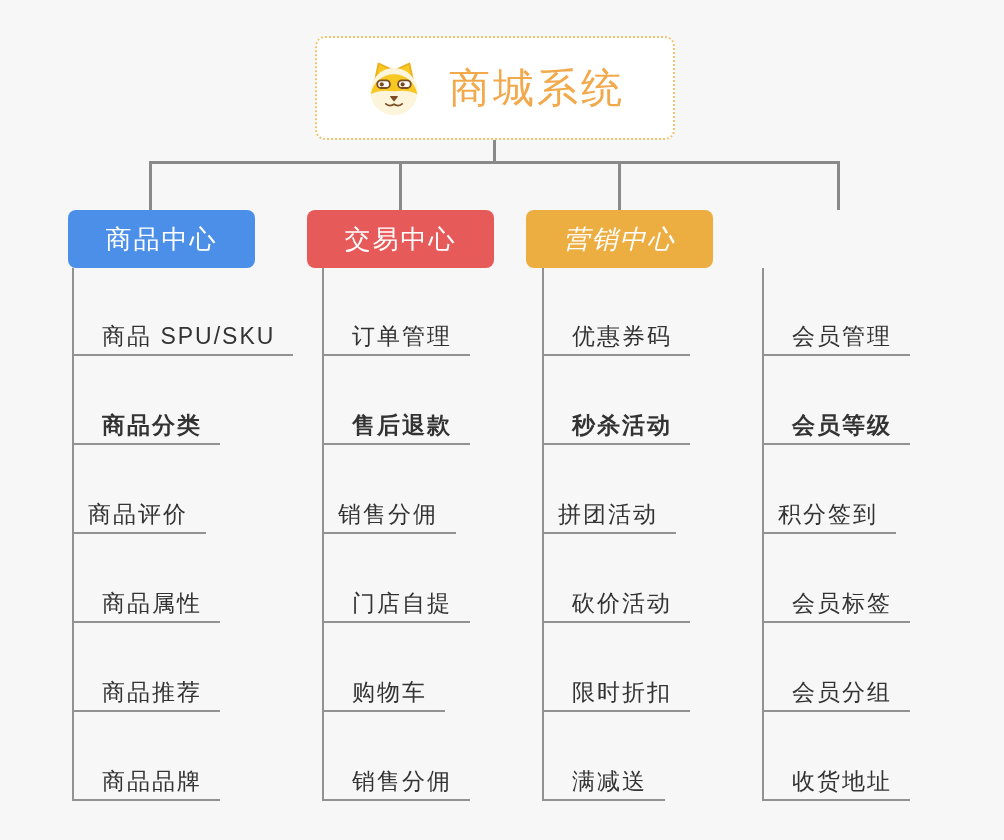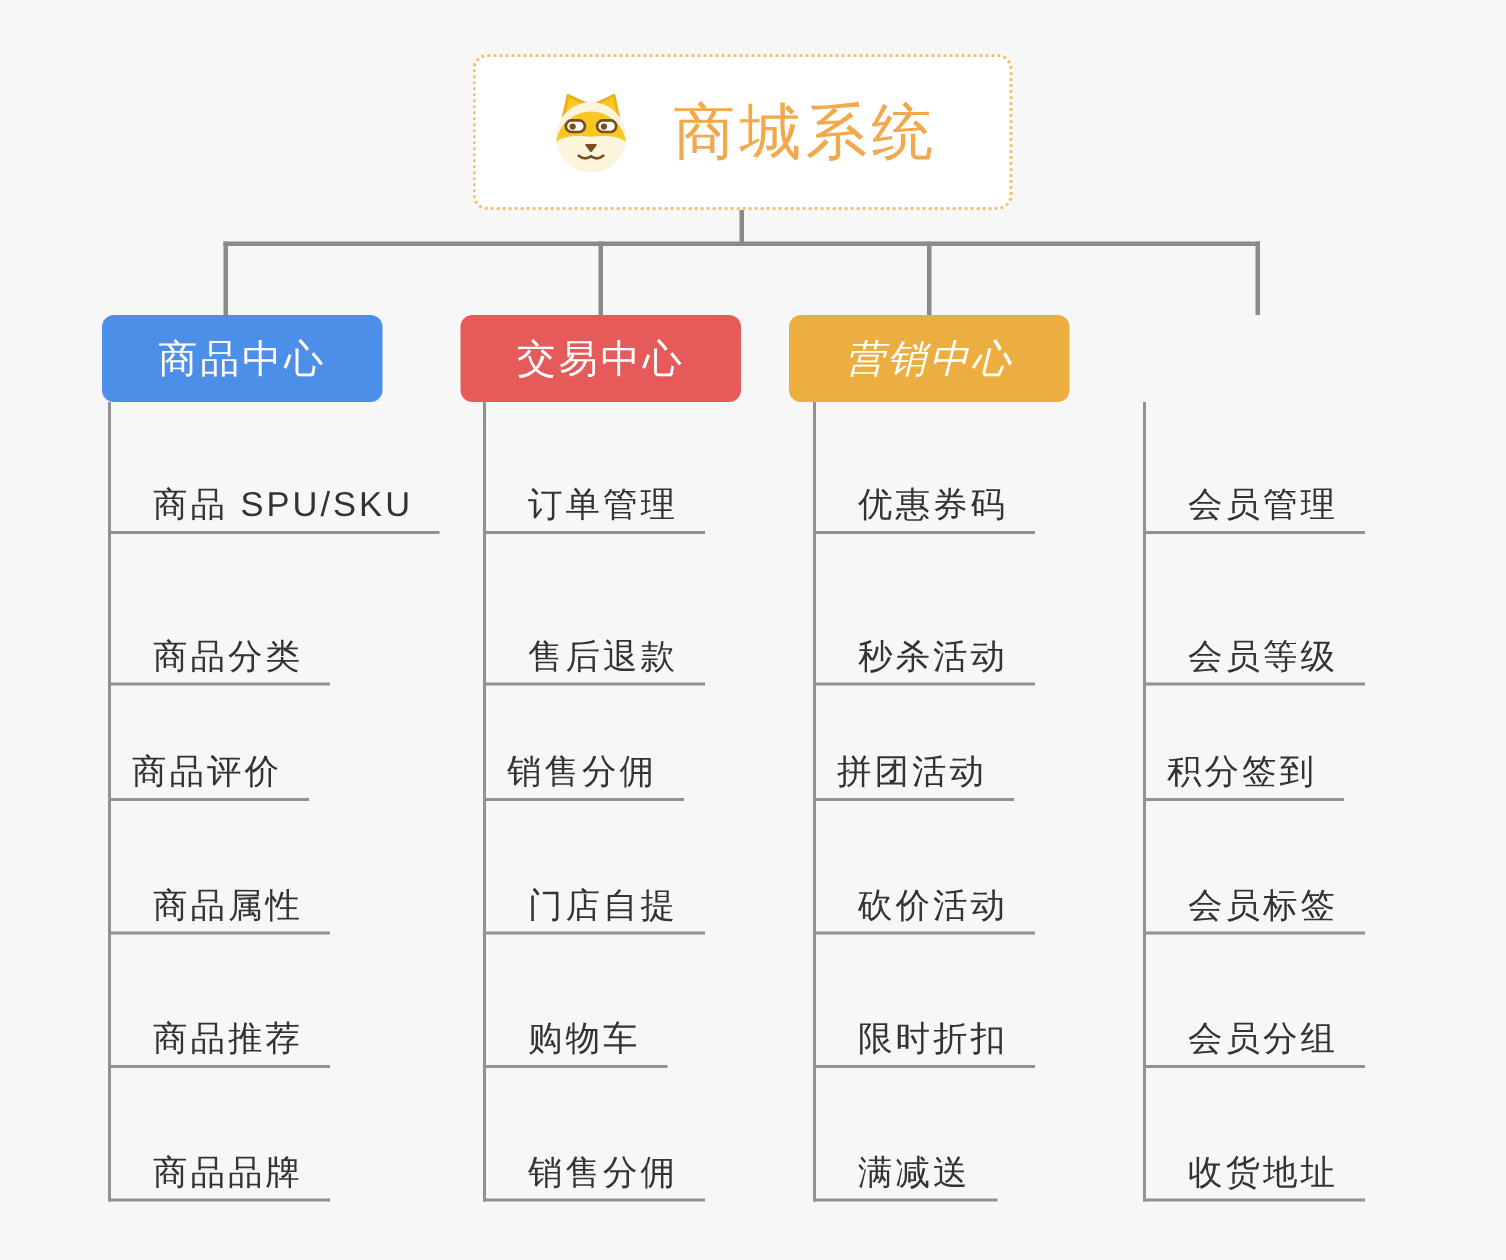--- a/index.html
+++ b/index.html
@@ -53,21 +53,21 @@
     background: #929292;
   }
   .leaf {
     position: absolute; left: 0; height: 46px;
     display: flex; align-items: flex-end;
     padding: 0 18px 6px 30px;
     border-bottom: 2px solid #929292;
     font-size: 23px; letter-spacing: 2px; color: #333333;
     line-height: 1; white-space: nowrap; cursor: pointer;
   }
-  .r0 { top: 42px; }  .r1 { top: 143px; } .r2 { top: 220px; padding-left: 16px; }
+  .r0 { top: 42px; }  .r1 { top: 131px; font-weight: bold; } .r2 { top: 220px; padding-left: 16px; }
   .r3 { top: 309px; } .r4 { top: 398px; } .r5 { top: 487px; }
 </style>
 </head>
 <body>
 
 <div class="canvas">
 
   <div class="root-node">
     <span class="dog-icon">
       <svg width="58" height="58" viewBox="0 0 64 64" aria-hidden="true">

